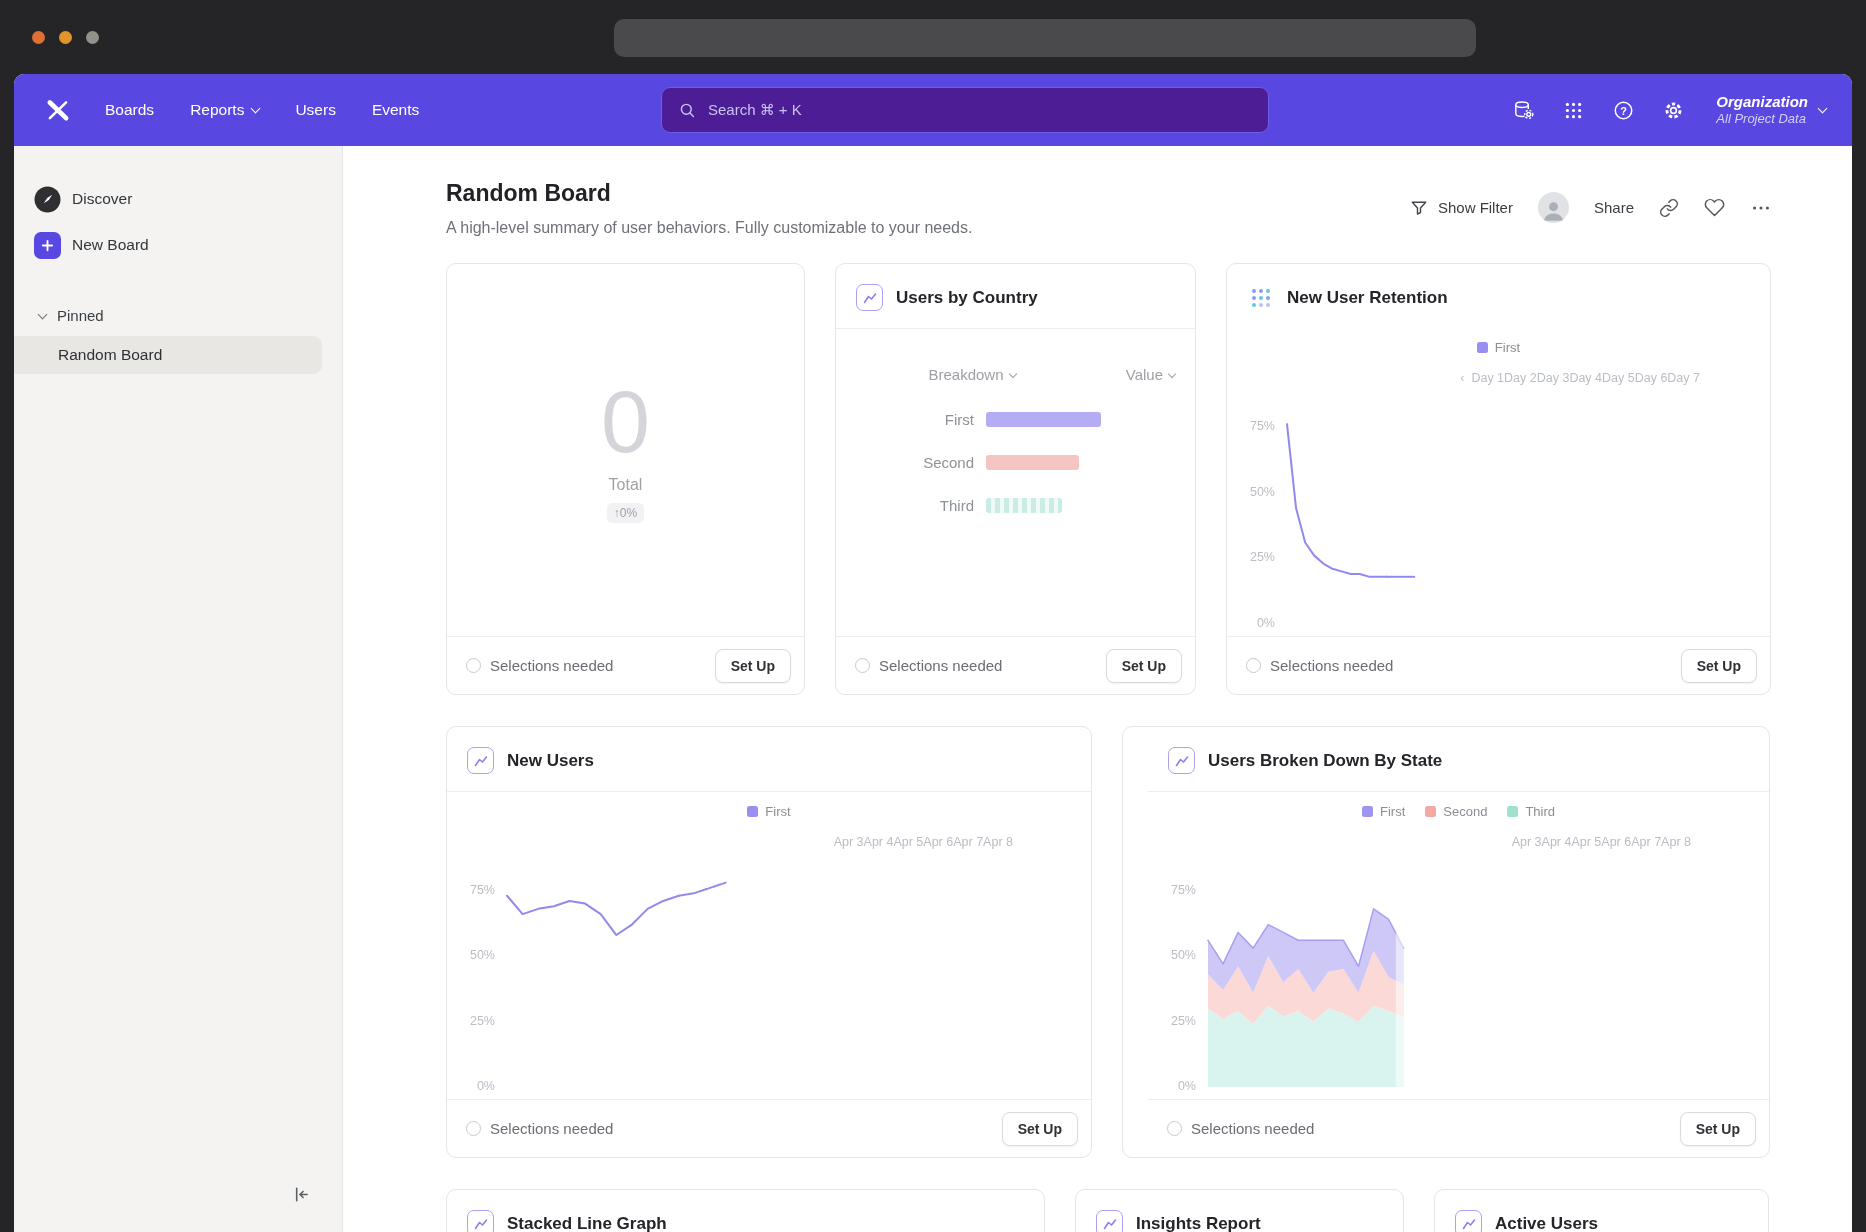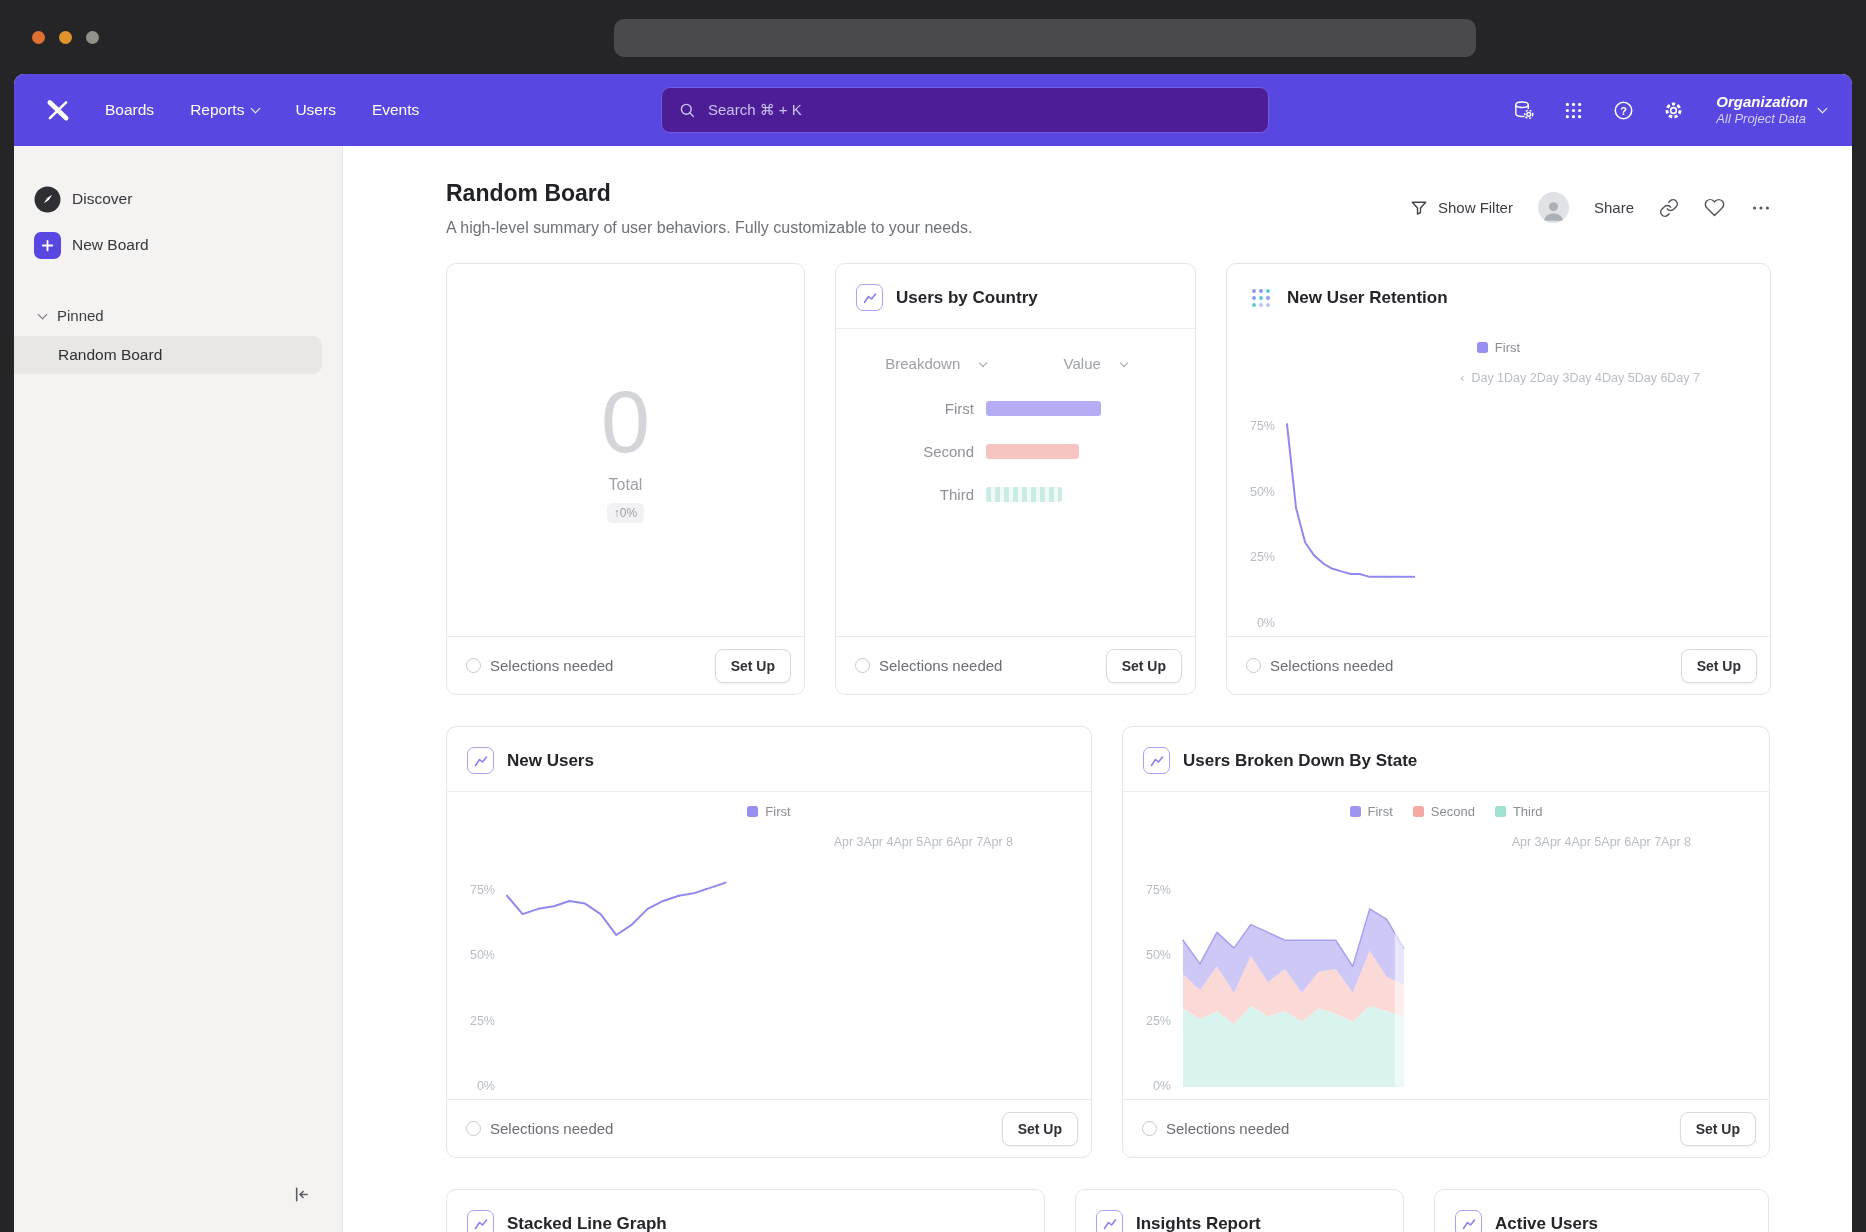--- a/index.html
+++ b/index.html
@@ -51,42 +51,42 @@
   .action{display:flex;align-items:center;gap:9px;font-size:15px;font-weight:500;color:#3b3e43;cursor:pointer;white-space:nowrap;}
   .avatar{width:31px;height:31px;border-radius:50%;background:#e0e2e5;overflow:hidden;display:flex;align-items:flex-end;justify-content:center;cursor:pointer;}
 
   
   .cards{padding:26px 80px 0 103px;}
   .card-row{display:flex;gap:30px;margin-bottom:31px;}
   .card{background:#fff;border:1px solid #e5e5e8;border-radius:10px;display:flex;flex-direction:column;}
   .row1 .card,.row2 .card{height:432px;}
   .row3 .card{height:140px;}
   .c-daily{width:359px;}.c-country{width:361px;}.c-retention{width:545px;}
-  .c-newusers{width:646px;}.c-state{width:648px;}
+  .c-newusers{width:646px;}.c-state{width:648px;padding-left:25px;}
   .c-r3a{width:599px;}.c-r3b{width:329px;}.c-r3c{width:335px;}
   .card-header{display:flex;align-items:center;gap:13px;padding:20px 20px 17px;}
   .card-header.with-divider{border-bottom:1px solid #ededf0;}
   .card-title{font-size:17px;font-weight:700;color:#232529;white-space:nowrap;}
   .icon-box{width:27px;height:27px;border:1.5px solid #aaa1f1;border-radius:7px;display:flex;align-items:center;justify-content:center;flex-shrink:0;}
   .ret-icon{width:27px;height:27px;display:flex;align-items:center;justify-content:center;flex-shrink:0;}
   .card-footer{margin-top:auto;border-top:1px solid #ededf0;height:58px;display:flex;align-items:center;justify-content:space-between;padding:0 13px 0 19px;flex-shrink:0;}
   .status{display:flex;align-items:center;gap:9px;color:#6a6d73;font-size:15px;}
   .radio{width:15px;height:15px;border:1.5px solid #c7c9cd;border-radius:50%;flex-shrink:0;}
   .setup-btn{background:#fff;border:1px solid #d9dade;border-radius:8px;padding:8px 15px;font-size:14px;font-weight:700;color:#2f3135;box-shadow:0 1px 2px rgba(16,18,20,.06);cursor:pointer;font-family:inherit;}
 
   
   .metric-body{flex:1;display:flex;flex-direction:column;align-items:center;justify-content:center;}
   .metric-value{font-size:88px;font-weight:300;color:#d4d5d8;line-height:1;}
   .metric-label{font-size:16px;color:#9fa1a6;margin-top:10px;}
   .metric-delta{font-size:12px;color:#9fa1a6;background:#f2f2f4;border-radius:5px;padding:3px 7px;margin-top:9px;}
 
   
   .country-body{flex:1;padding:26px 20px 0;}
   .dropdown-row{display:flex;}
-  .dd{flex:1;display:flex;justify-content:center;align-items:center;gap:20px;color:#9da0a6;font-size:15px;cursor:pointer;}
+  .dd{flex:1;display:flex;justify-content:flex-end;align-items:center;gap:6px;color:#9da0a6;font-size:15px;cursor:pointer;margin-top:11px;}
   .dd .chev{width:6px;height:6px;border-color:#9da0a6;margin-top:-2px;}
   .country-rows{margin-top:28px;display:flex;flex-direction:column;gap:26px;}
   .c-row{display:flex;align-items:center;}
   .c-label{width:118px;text-align:right;margin-right:12px;color:#8e9197;font-size:15px;}
   .c-bar{height:15px;border-radius:3px;}
   .c-bar.striped{background-image:repeating-linear-gradient(90deg,rgba(255,255,255,0) 0 5px,rgba(255,255,255,.75) 5px 9px);}
 
   
   .legend{display:flex;justify-content:center;gap:20px;padding:12px 0 2px;}
   .legend-item{display:flex;align-items:center;gap:7px;font-size:13px;color:#8b8e94;cursor:pointer;}

